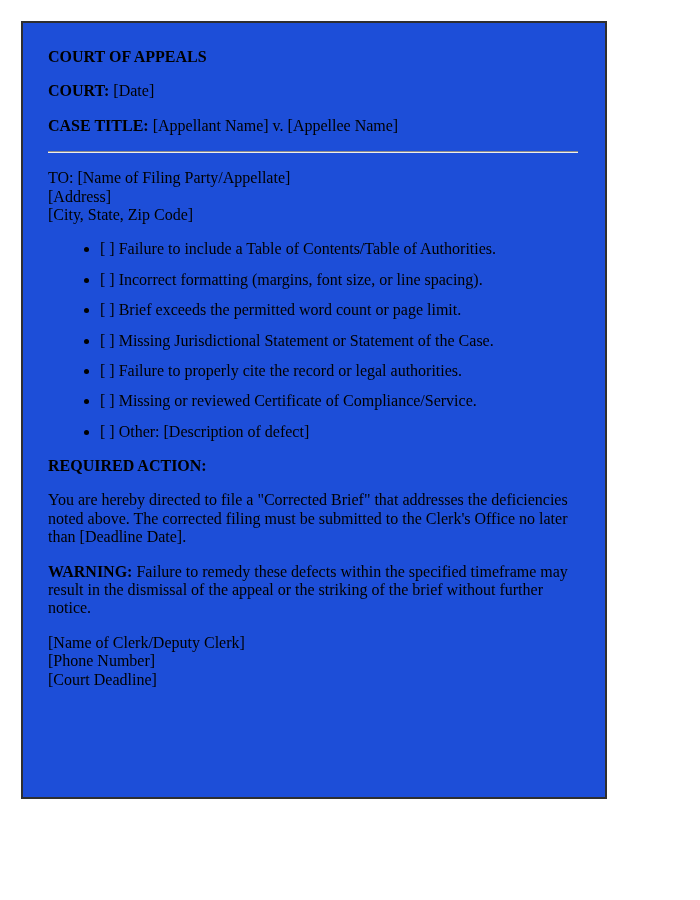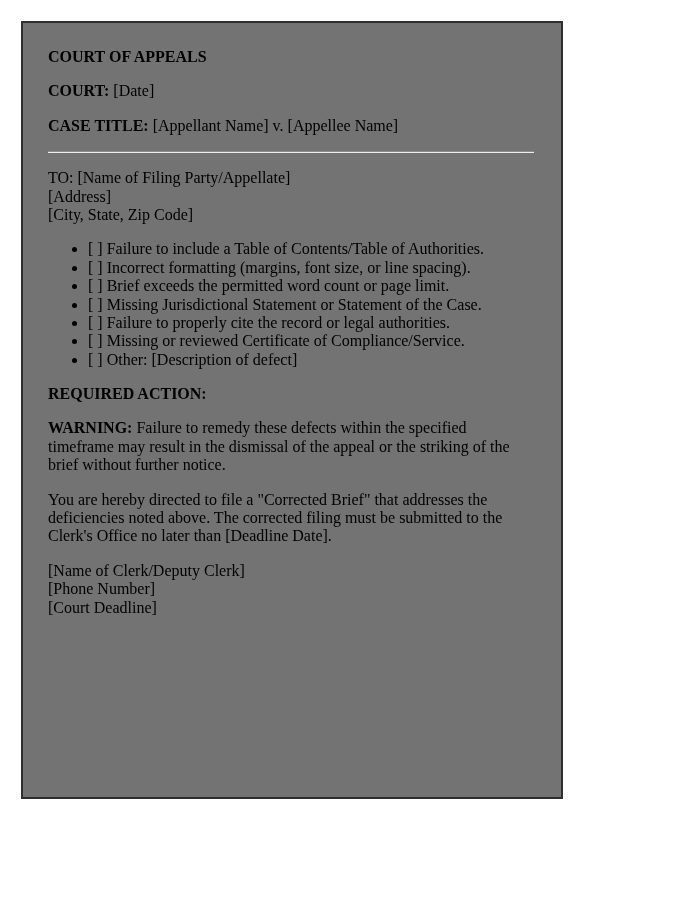--- a/index.html
+++ b/index.html
@@ -12,46 +12,46 @@
     height: 900px;
     font-family: "Liberation Serif", serif;
     font-size: 16px;
     color: #000000;
     position: relative;
   }
   .notice-box {
     position: absolute;
     left: 21px;
     top: 21px;
-    width: 542px;
+    width: 586px;
     height: 778px;
     box-sizing: border-box;
     border: 2px solid #2f2f2f;
     padding: 9px 27px 10px 25px;
-    background: #737373;
+    background: #1d4ed8;
     overflow: hidden;
   }
   p {
     margin: 16px 0;
     line-height: 1.15;
   }
   .b { font-weight: bold; }
   hr {
     border: none;
     border-top: 1px solid #8c8c8c;
     border-bottom: 1px solid #ededed;
     margin: 9px 0;
   }
   ul {
     margin: 16px 0;
     padding-left: 40px;
   }
   li {
     line-height: 1.15;
-    margin: 0;
+    margin: 12px;
   }
 </style>
 </head>
 <body>
 
 <div class="notice-box">
 
   <p class="b">COURT OF APPEALS</p>
 
   <p><span class="b">COURT:</span> <span>[Date]</span></p>
@@ -72,22 +72,22 @@
     <li>[ ] Incorrect formatting (margins, font size, or line spacing).</li>
     <li>[ ] Brief exceeds the permitted word count or page limit.</li>
     <li>[ ] Missing Jurisdictional Statement or Statement of the Case.</li>
     <li>[ ] Failure to properly cite the record or legal authorities.</li>
     <li>[ ] Missing or reviewed Certificate of Compliance/Service.</li>
     <li>[ ] Other: [Description of defect]</li>
   </ul>
 
   <p class="b">REQUIRED ACTION:</p>
 
+  <p>You are hereby directed to file a "Corrected Brief" that addresses the deficiencies noted above. The corrected filing must be submitted to the Clerk's Office no later than [Deadline Date].</p>
+
   <p><span class="b">WARNING:</span> <span>Failure to remedy these defects within the specified timeframe may result in the dismissal of the appeal or the striking of the brief without further notice.</span></p>
-
-  <p>You are hereby directed to file a "Corrected Brief" that addresses the deficiencies noted above. The corrected filing must be submitted to the Clerk's Office no later than [Deadline Date].</p>
 
 
   <p><span>[Name of Clerk/Deputy Clerk]</span><br>
   <span>[Phone Number]</span><br>
   <span>[Court Deadline]</span></p>
 
 </div>
 
 </body></html>

